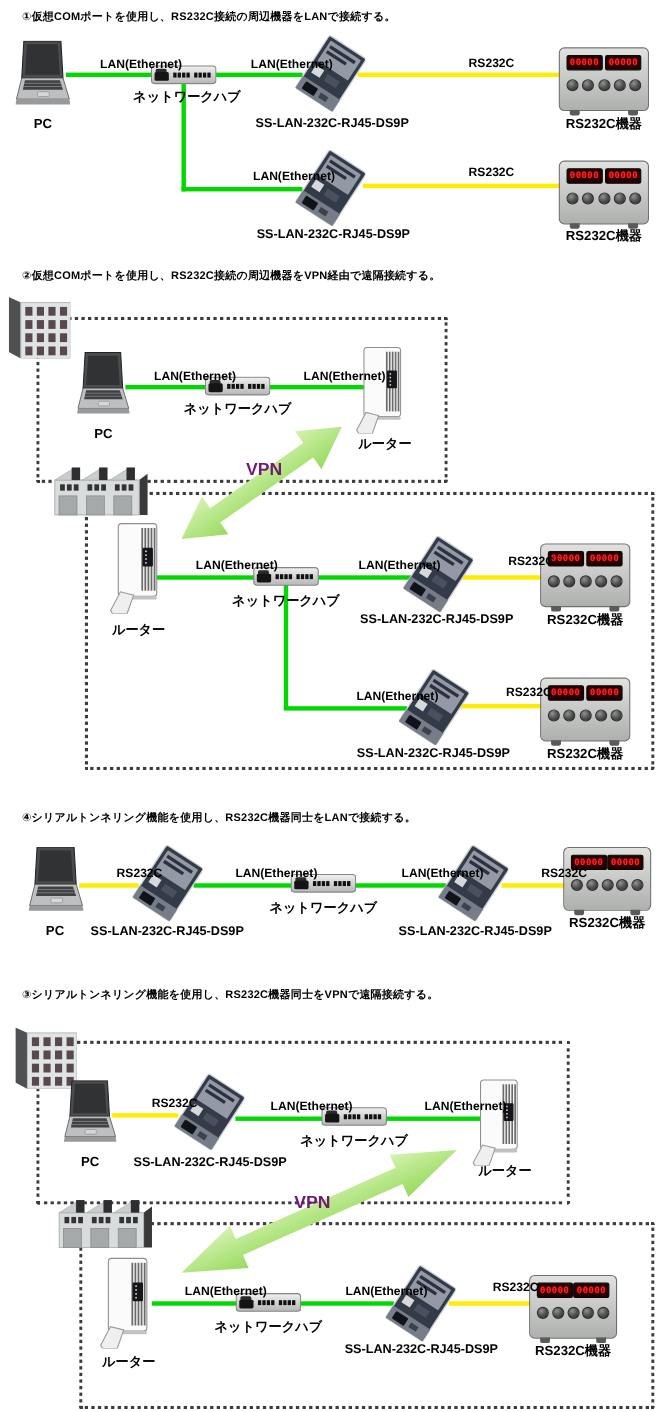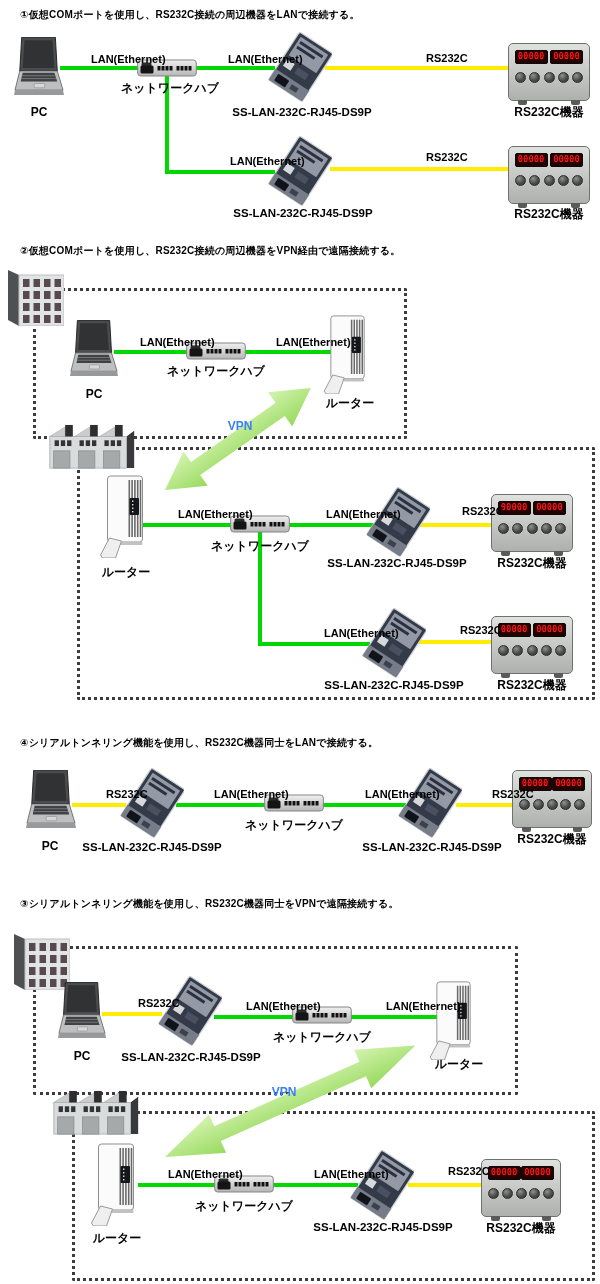--- a/index.html
+++ b/index.html
@@ -10,27 +10,27 @@
   .cable{position:absolute;height:4px;z-index:3;}
   .cable.lan{background:#00d800;}
   .cable.rs{background:#ffec00;}
   .cable.vert{width:4px;}
   .clabel{position:absolute;font-size:11px;font-weight:700;color:#000;white-space:nowrap;z-index:11;padding-left:28px;}
   .nlabel{position:absolute;font-size:12px;font-weight:700;color:#000;white-space:nowrap;z-index:11;transform:translateX(-50%);}
   .nlabel.sm{font-size:11.5px;}
   .icon{position:absolute;z-index:10;overflow:visible;}
   .vpn-arrow{position:absolute;height:46px;transform-origin:0 23px;z-index:5;}
   .vpn-arrow svg{width:100%;height:100%;display:block;}
-  .vpn-label{position:absolute;font-size:12px;font-weight:700;color:#3b82f6;z-index:11;transform:translateX(-50%);}
+  .vpn-label{position:absolute;font-size:16px;font-weight:700;color:#701a75;z-index:11;transform:translateX(-50%);}
   
   .rsdev{position:absolute;width:82px;height:58px;background:linear-gradient(#e0e2e0,#aeb0ae);
          border:1.5px solid #707070;border-radius:5px;z-index:10;box-sizing:border-box;}
   .rsdev .leds{display:flex;justify-content:space-between;padding:6px 6px 0 6px;}
   .rsdev .led{background:#240000;border:1px solid #0a0a0a;border-radius:2px;color:#ff2020;
-              font-family:"DejaVu Sans Mono",monospace;font-weight:normal;font-size:8px;
+              font-family:"DejaVu Sans Mono",monospace;font-weight:bold;font-size:8px;
               line-height:1.3;padding:1px 2px;letter-spacing:0.5px;text-shadow:0 0 1px #f00;}
   .rsdev .knobs{display:flex;justify-content:space-between;padding:8px 6px 0 6px;}
   .rsdev .knob{width:11px;height:11px;border-radius:50%;border:1px solid #2e2e2e;
                background:radial-gradient(circle at 35% 30%,#919191 0%,#4c4c4c 55%,#2f2f2f 100%);box-sizing:border-box;}
   .rsdev .foot{position:absolute;bottom:-5px;width:9px;height:5px;background:#5a5a5a;border-radius:0 0 2px 2px;}
   .rsdev .foot.f1{left:9px;} .rsdev .foot.f2{right:9px;}
 </style>
 </head>
 <body>
 

